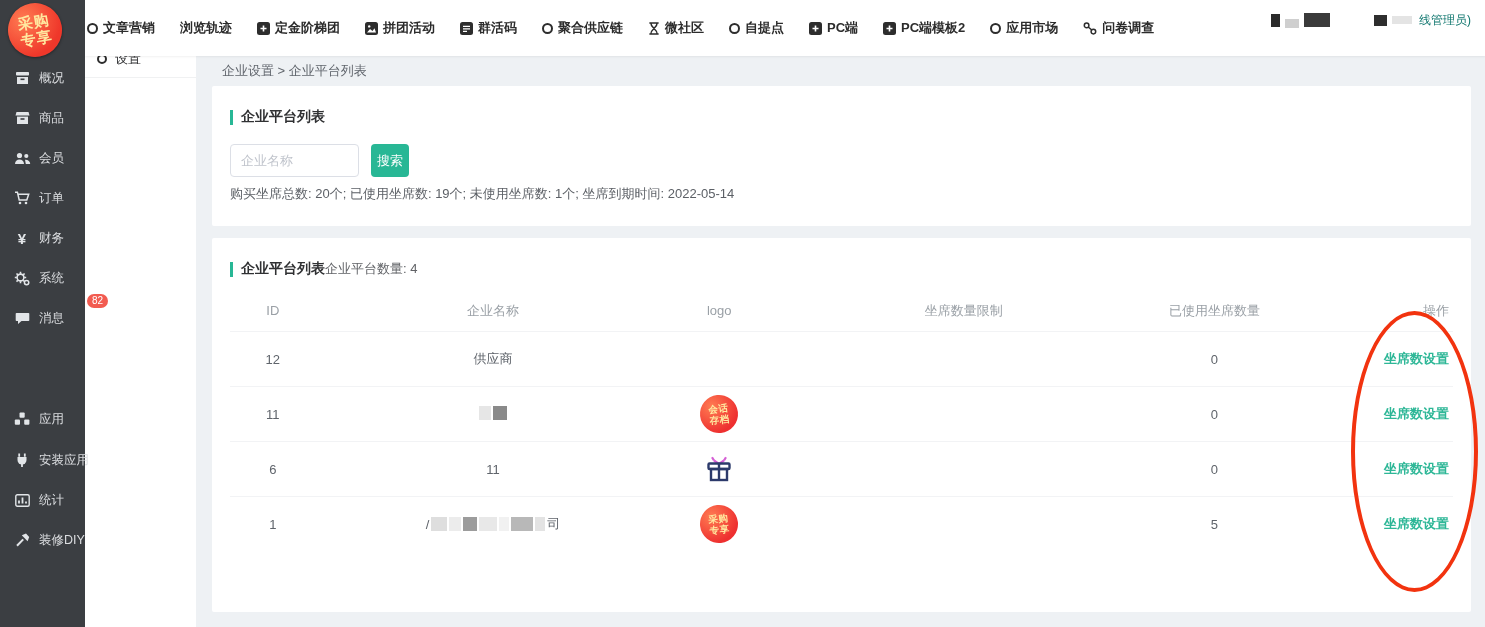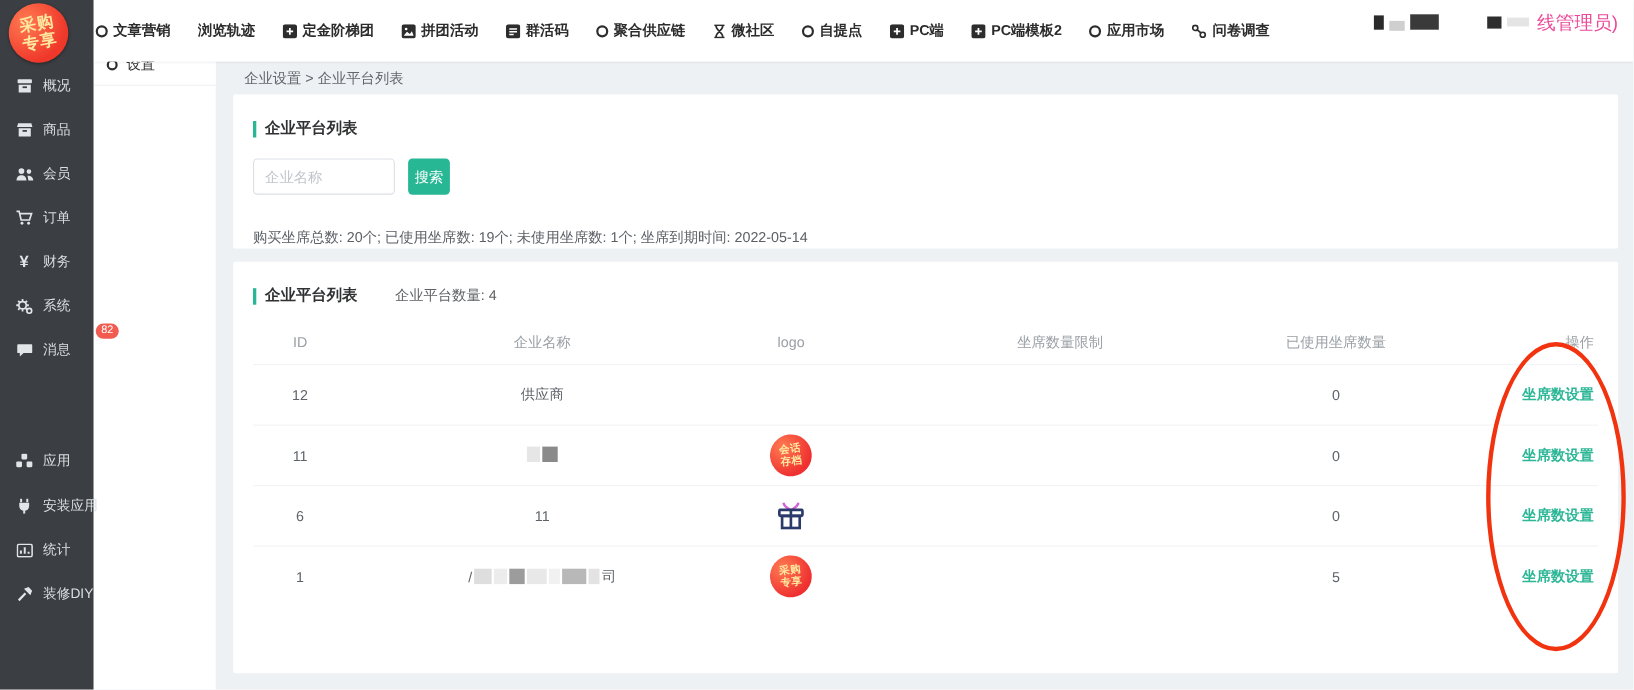--- a/index.html
+++ b/index.html
@@ -23,47 +23,47 @@
     padding:1px 5px; border-radius:9px; line-height:12px;margin-left:36px; }
 
   
   .topnav { position:absolute; left:85px; top:0; width:1400px; height:56px; background:#fff;
     display:flex; align-items:center; padding-left:2px; z-index:20; box-shadow:0 1px 2px rgba(0,0,0,.06); }
   .tn-items { display:flex; align-items:center; gap:25px; }
   .tn-item { display:flex; align-items:center; gap:5px; font-size:13px; font-weight:600; color:#2c2c2c; cursor:pointer; white-space:nowrap; }
   .ic-circle { width:11px; height:11px; border:2px solid #2d2d2d; border-radius:50%; display:inline-block; }
   .tn-user { position:absolute; right:14px; top:0; height:40px; display:flex; align-items:center; gap:5px; }
   .rb { display:inline-block; }
-  .tn-user .utxt { font-size:17px; color:#ec4899; margin-left:2px; }
+  .tn-user .utxt { font-size:12px; color:#0f766e; margin-left:2px; }
 
   
   .subsidebar { position:absolute; left:85px; top:40px; width:111px; height:587px; background:#fff; z-index:10; }
   .sub-item { height:38px; display:flex; align-items:center; gap:8px; padding-left:12px;
     font-size:13px; color:#303133; border-bottom:1px solid #f0f1f2; cursor:pointer; background:#fff; }
   .sub-item .dot { width:10px; height:10px; border:2px solid #2d2d2d; border-radius:50%; flex:none; }
   .sub-item.active { font-weight:bold; background:#f6f7f9; }
 
   
   .main { position:absolute; left:196px; top:40px; width:1289px; height:587px; }
   .breadcrumb { position:absolute; left:26px; top:22px; font-size:13px; color:#61666d; }
   .card { position:absolute; left:16px; width:1259px; background:#fff; border-radius:2px; }
   .card1 { top:46px; height:140px; padding:22px 18px 0 18px; }
   .card2 { top:198px; height:374px; padding:22px 18px 0 18px; }
   .sec-title { display:flex; align-items:center; }
   .sec-bar { width:3px; height:15px; margin-right:8px; flex:none; }
   .sec-text { font-size:14px; font-weight:bold; color:#303133; }
-  .sec-count { font-size:13px; color:#606266; margin-left:34px; }
+  .sec-count { font-size:13px; color:#606266; }
 
   .search-row { margin-top:18px; display:flex; align-items:center; gap:12px; }
   .search-input { width:129px; height:33px; border:1px solid #dcdfe6; border-radius:4px;
     padding-left:10px; font-size:13px; color:#303133; outline:none; font-family:inherit; }
   .search-input::placeholder { color:#c0c4cc; }
   .search-btn { width:38px; height:33px; border:none; border-radius:4px; color:#fff; font-size:13px;
     cursor:pointer; font-family:inherit; }
-  .stats { margin-top:30px; font-size:13px; color:#5c6066; }
+  .stats { margin-top:8px; font-size:13px; color:#5c6066; }
 
   
   .table { margin-top:12px; }
   .trow { display:flex; align-items:center; }
   .thead { height:41px; color:#9aa0a6; font-size:13px; }
   .tbody-row { height:55px; border-top:1px solid #f2f3f5; font-size:13px; color:#5f646b; }
   .col { text-align:center; }
   .c0 { width:7%; } .c1 { width:29%; } .c2 { width:8%; } .c3 { width:32%; } .c4 { width:9%; }
   .c5 { width:15%; text-align:right; padding-right:4px; }
   .action-link { color:#2eb797; font-size:13px; text-decoration:none; font-weight:600; cursor:pointer; }

